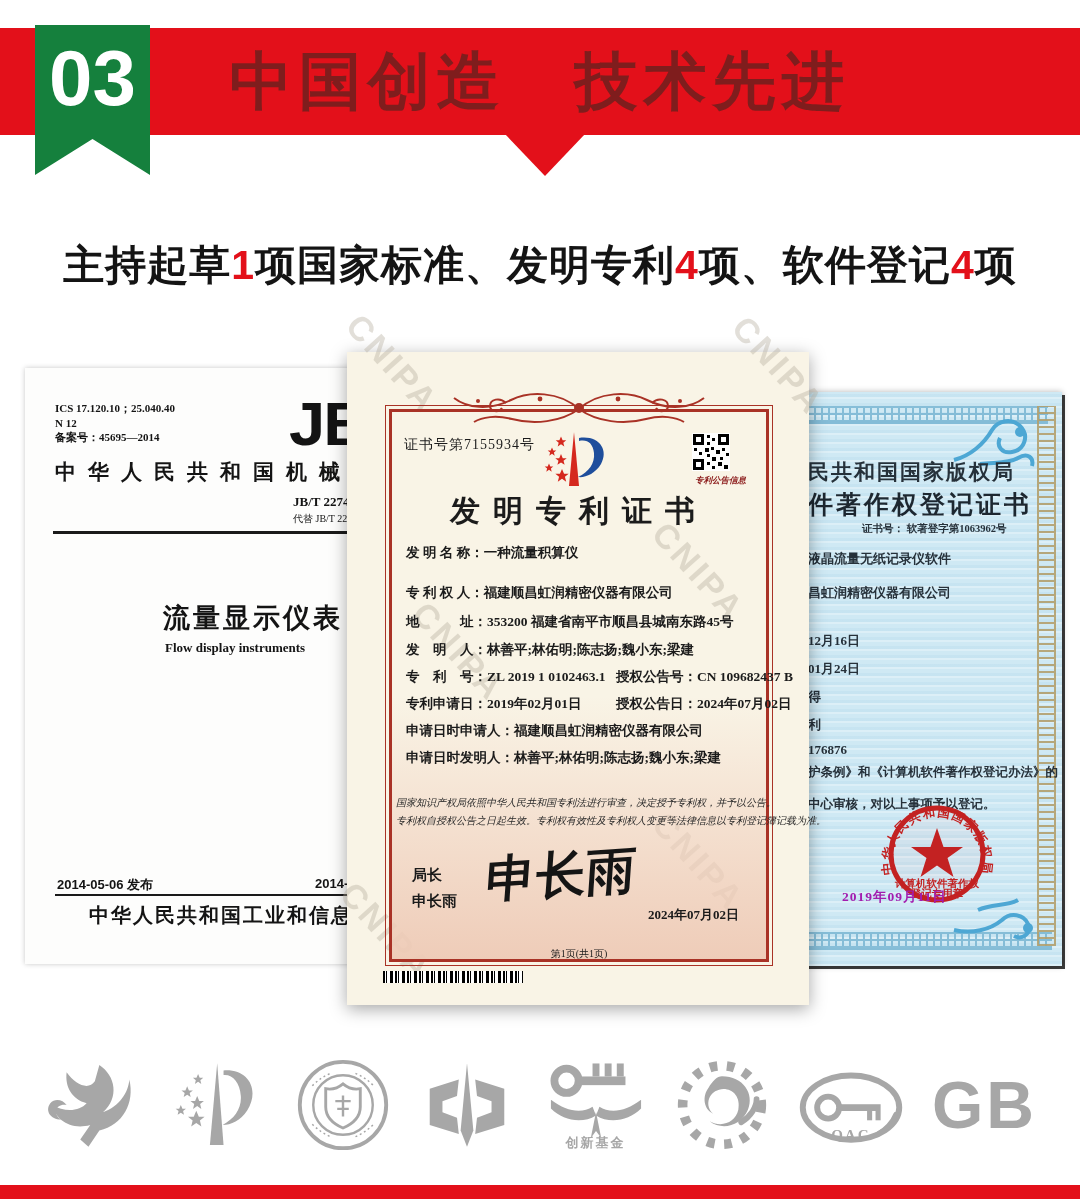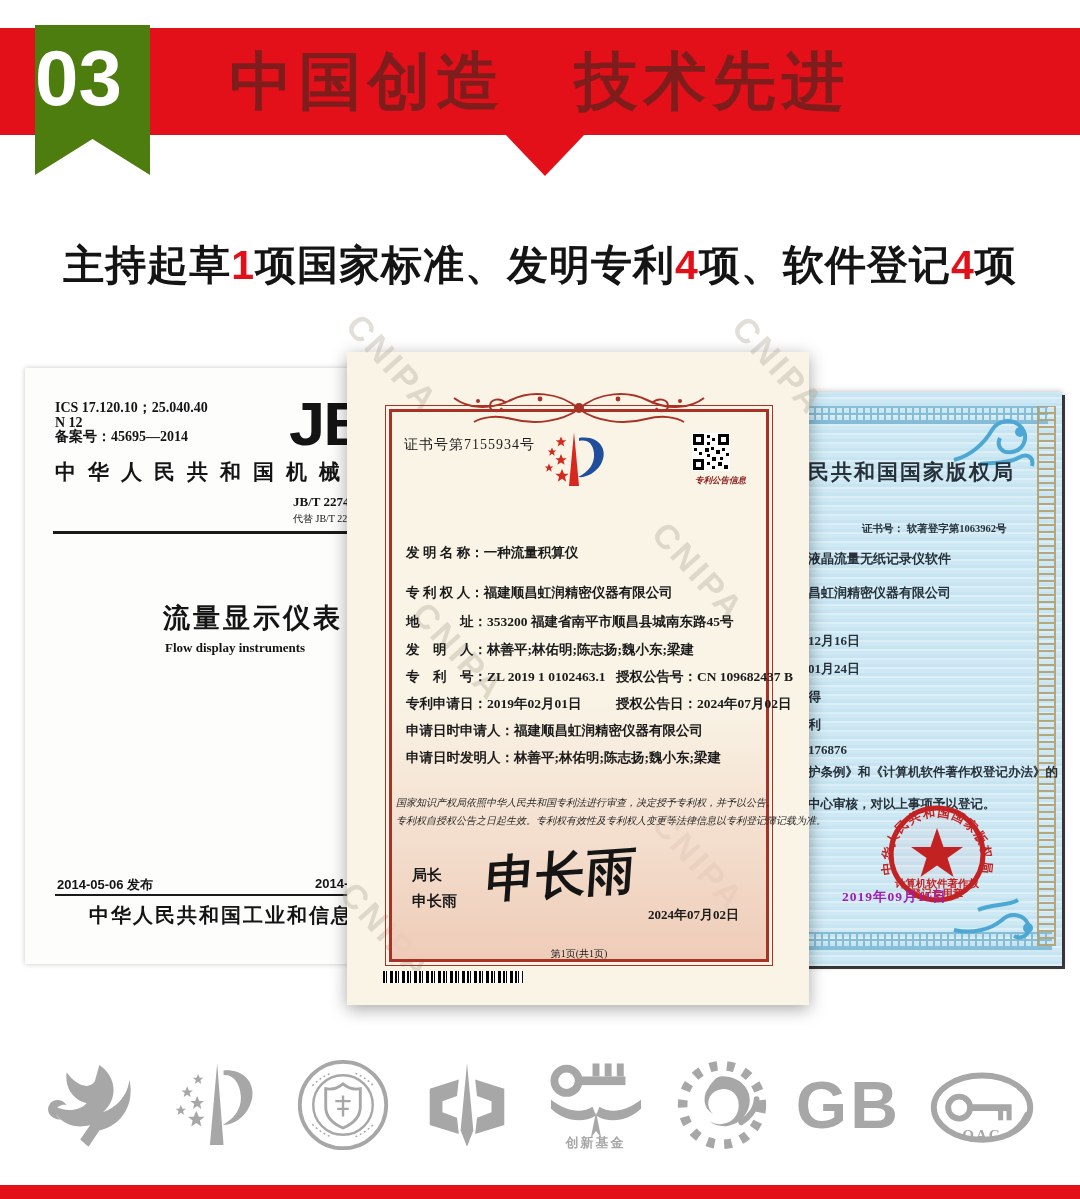--- a/index.html
+++ b/index.html
@@ -4,37 +4,37 @@
 <style>
   html,body{margin:0;padding:0;background:#fff;}
   .page{position:relative;width:1080px;height:1199px;background:#fff;overflow:hidden;
         font-family:"Liberation Sans",sans-serif;}
 
   
   .top-bar{position:absolute;left:0;top:28px;width:1080px;height:107px;background:#e3101a;}
   .banner-title{position:absolute;left:0;top:28px;width:1080px;height:107px;display:flex;
         align-items:center;justify-content:center;color:#7f1d1d;font-size:63px;font-weight:900;
         letter-spacing:6px;white-space:pre;}
-  .ribbon{position:absolute;left:35px;top:25px;width:115px;height:150px;background:#4d7c0f;
-        clip-path:polygon(0 0,100% 0,100% 100%,50% 76%,0 100%);display:flex;}
+  .ribbon{position:absolute;left:35px;top:25px;width:115px;height:150px;background:#15803d;
+        clip-path:polygon(0 0,100% 0,100% 100%,50% 76%,0 100%);display:flex;justify-content:center;}
   .ribbon span{color:#fff;font-size:78px;font-weight:700;line-height:1;margin-top:14px;}
   .bar-triangle{position:absolute;left:505px;top:134px;width:0;height:0;
         border-left:40px solid transparent;border-right:40px solid transparent;
         border-top:42px solid #e3101a;}
 
   
   .subtitle{position:absolute;left:0;top:238px;width:1080px;text-align:center;
         font-size:41px;font-weight:700;color:#141414;letter-spacing:1px;}
   .subtitle .num{color:#e3101a;}
 
   
   .std-doc{position:absolute;left:25px;top:368px;width:327px;height:596px;background:#fdfdfc;
         box-shadow:0 0 5px rgba(0,0,0,.22);z-index:1;overflow:hidden;
         font-family:"Liberation Serif",serif;color:#141414;}
-  .std-ics{position:absolute;left:30px;top:33px;font-size:14px;font-weight:700;line-height:14.5px;white-space:pre-line;}
+  .std-ics{position:absolute;left:30px;top:33px;font-size:11px;font-weight:700;line-height:14.5px;white-space:pre-line;}
   .std-jb{position:absolute;left:266px;top:20px;font-size:62px;font-weight:900;
         font-family:"Liberation Sans",sans-serif;letter-spacing:-2px;transform:scaleX(1.05);white-space:nowrap;}
   .std-industry{position:absolute;left:30px;top:90px;font-size:21px;font-weight:600;
         letter-spacing:12px;white-space:nowrap;}
   .std-no{position:absolute;left:268px;top:126px;font-size:13px;font-weight:700;white-space:nowrap;}
   .std-replaces{position:absolute;left:268px;top:144px;font-size:10px;white-space:nowrap;}
   .std-hr{position:absolute;left:28px;top:163px;width:299px;height:2.5px;background:#1a1a1a;}
   .std-title-cn{position:absolute;left:138px;top:232px;font-size:27px;font-weight:700;
         font-family:"Liberation Sans",sans-serif;letter-spacing:3px;white-space:nowrap;}
   .std-title-en{position:absolute;left:140px;top:272px;font-size:13px;font-weight:700;white-space:nowrap;}
@@ -206,20 +206,21 @@
             <rect x="20" y="24" width="4" height="4"></rect>
           <rect x="15" y="29" width="3" height="3"></rect>
             <rect x="20" y="33" width="3" height="3"></rect>
             <rect x="26" y="29" width="4" height="4"></rect>
           <rect x="32" y="32" width="4" height="4"></rect>
             <rect x="28" y="24" width="3" height="3"></rect>
         </g>
       </svg>
       <div class="p-qr-caption">专利公告信息</div>
 
+      <div class="p-title">发明专利证书</div>
 
       <div class="p-row" style="top:138px"><span>发 明 名 称：</span><span>一种流量积算仪</span></div>
       <div class="p-row" style="top:178px"><span>专 利 权 人：</span><span>福建顺昌虹润精密仪器有限公司</span></div>
       <div class="p-row" style="top:207px"><span>地　　　址：</span><span>353200 福建省南平市顺昌县城南东路45号</span></div>
       <div class="p-row" style="top:235px"><span>发　明　人：</span><span>林善平;林佑明;陈志扬;魏小东;梁建</span></div>
       <div class="p-row" style="top:262px"><span>专　利　号：</span><span>ZL 2019 1 0102463.1</span><span class="p-col2"><span>授权公告号：</span><span>CN 109682437 B</span></span></div>
       <div class="p-row" style="top:289px"><span>专利申请日：</span><span>2019年02月01日</span><span class="p-col2"><span>授权公告日：</span><span>2024年07月02日</span></span></div>
       <div class="p-row" style="top:316px"><span>申请日时申请人：</span><span>福建顺昌虹润精密仪器有限公司</span></div>
       <div class="p-row" style="top:343px"><span>申请日时发明人：</span><span>林善平;林佑明;陈志扬;魏小东;梁建</span></div>
 
@@ -246,20 +247,21 @@
 
     <svg class="flourish" style="left:150px;top:24px" width="88" height="54" viewBox="0 0 88 54">
       <g fill="none" stroke="#4da7d4" stroke-width="4">
         <path d="M4 44 C20 40 34 28 42 14 C48 4 62 2 70 10 C80 20 74 34 62 36 C52 38 46 30 50 22"></path>
         <path d="M30 48 C44 46 58 48 68 42 C78 36 84 42 82 50"></path>
       </g>
       <circle cx="70" cy="16" r="5" fill="#4da7d4"></circle>
     </svg>
 
     <div class="cr-text" style="top:66px;font-size:21px;letter-spacing:2px">民共和国国家版权局</div>
+    <div class="cr-text" style="top:96px;font-size:25px;letter-spacing:3px;color:#1d2730">件著作权登记证书</div>
     <div class="cr-text" style="top:130px;left:62px;font-size:10.5px">证书号：  软著登字第1063962号</div>
     <div class="cr-text" style="top:158px;font-size:13px">液晶流量无纸记录仪软件</div>
     <div class="cr-text" style="top:192px;font-size:13px">昌虹润精密仪器有限公司</div>
     <div class="cr-text" style="top:240px;font-size:13px">12月16日</div>
     <div class="cr-text" style="top:268px;font-size:13px">01月24日</div>
     <div class="cr-text" style="top:296px;font-size:13px">得</div>
     <div class="cr-text" style="top:324px;font-size:13px">利</div>
     <div class="cr-text" style="top:350px;font-size:13px">176876</div>
     <div class="cr-text" style="top:372px;font-size:12.5px">护条例》和《计算机软件著作权登记办法》的</div>
     <div class="cr-text" style="top:404px;font-size:12.5px">中心审核，对以上事项予以登记。</div>
@@ -345,30 +347,30 @@
 
     <div class="logo">
       <svg width="96" height="96" viewBox="0 0 100 100">
         <circle cx="50" cy="50" r="41" fill="none" stroke="#a7a7a7" stroke-width="10" stroke-dasharray="8 10"></circle>
         <path d="M50 20 C72 20 84 38 77 55 C70 72 50 77 37 67 C50 74 64 68 67 55 C70 40 59 31 47 34 C35 37 32 52 41 59 C31 55 29 41 36 32 C40 25 45 20 50 20 Z" fill="#a7a7a7"></path>
         <path d="M70 68 C80 62 86 52 86 44" stroke="#a7a7a7" stroke-width="6" fill="none" stroke-linecap="round"></path>
       </svg>
     </div>
 
     <div class="logo">
-      <span class="gb-text">GB</span>
-    </div>
-
-    <div class="logo">
       <svg width="110" height="88" viewBox="0 0 130 100">
         <ellipse cx="65" cy="46" rx="57" ry="38" fill="none" stroke="#a7a7a7" stroke-width="7"></ellipse>
         <circle cx="38" cy="46" r="13" fill="none" stroke="#a7a7a7" stroke-width="7"></circle>
         <rect x="52" y="42" width="48" height="8" fill="#a7a7a7"></rect>
         <rect x="84" y="50" width="6" height="11" fill="#a7a7a7"></rect>
           <rect x="94" y="50" width="6" height="11" fill="#a7a7a7"></rect>
         <path d="M96 78 C106 72 114 64 118 54" stroke="#a7a7a7" stroke-width="6" fill="none" stroke-linecap="round"></path>
       </svg>
       <span class="qac-label">QAC</span>
     </div>
+
+    <div class="logo">
+      <span class="gb-text">GB</span>
+    </div>
   </div>
 
   <div class="bottom-bar"></div>
 </div>
 
 </body></html>

